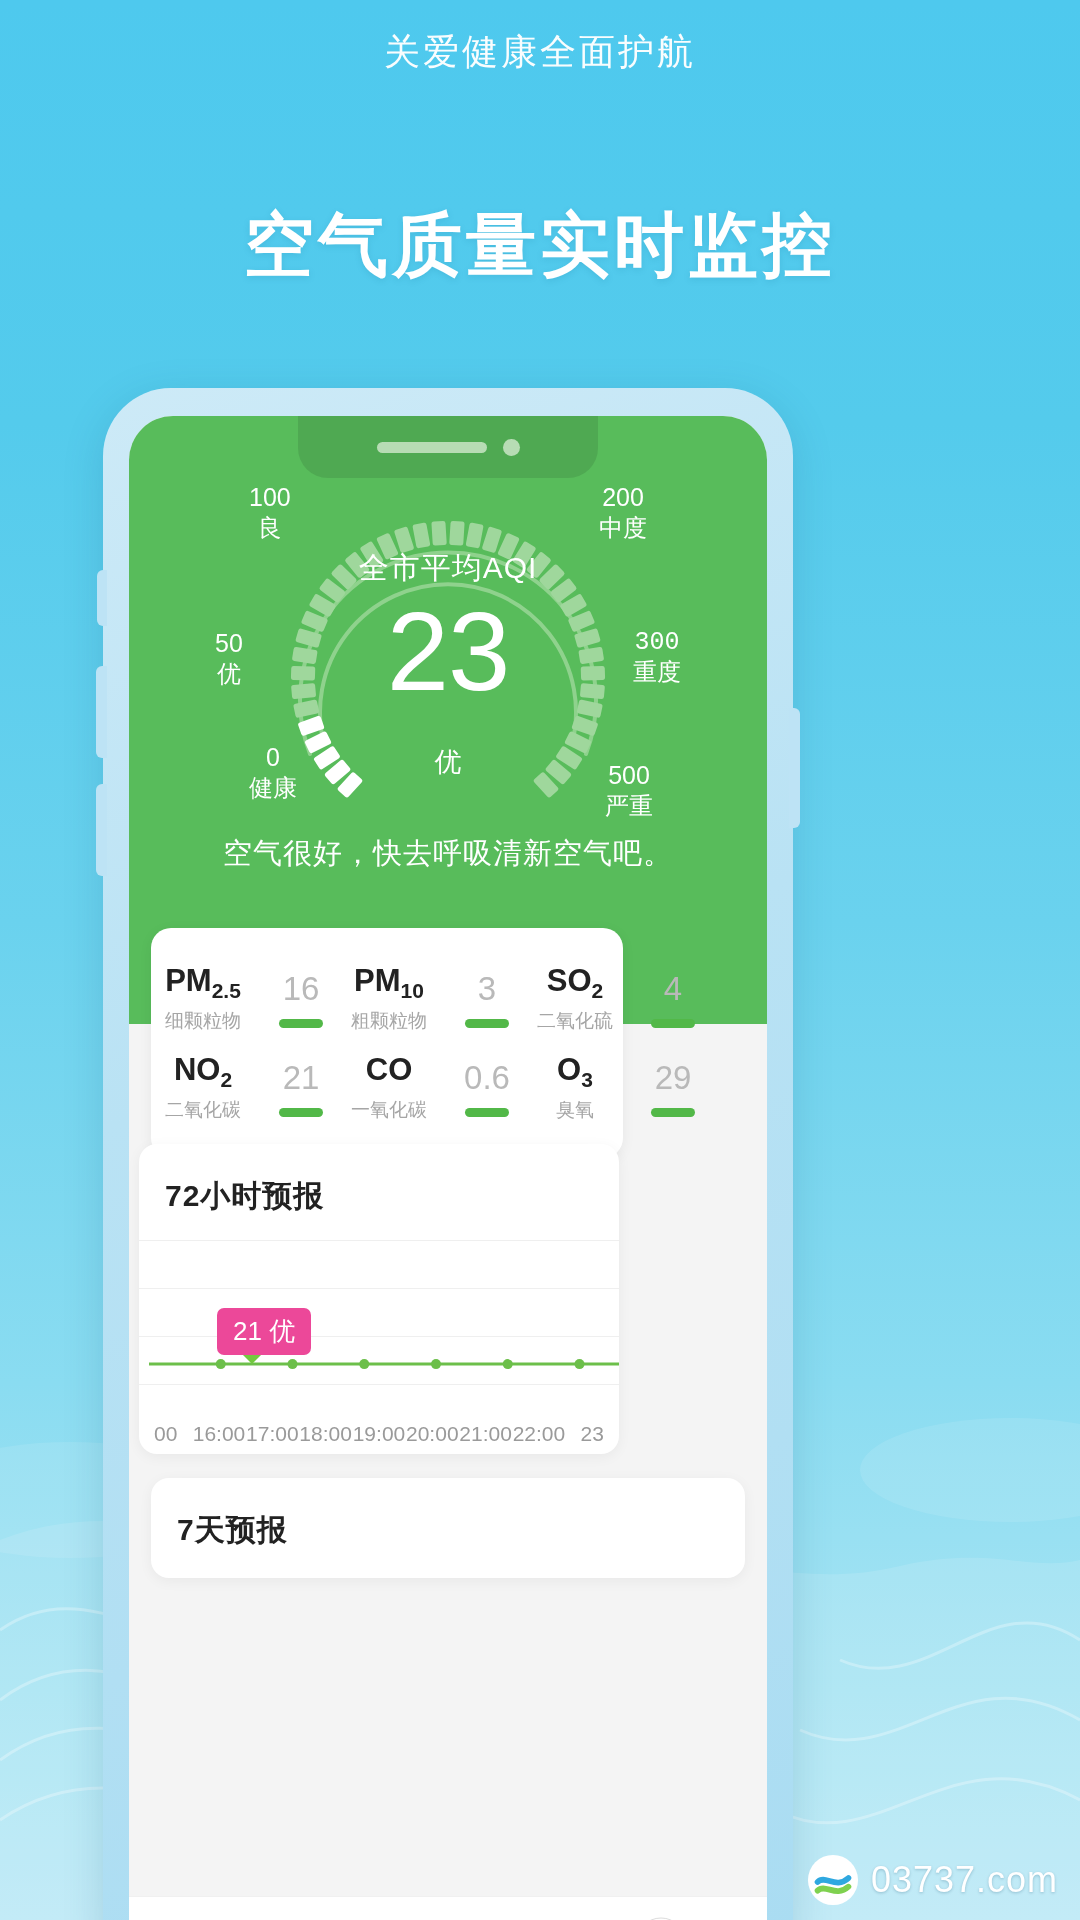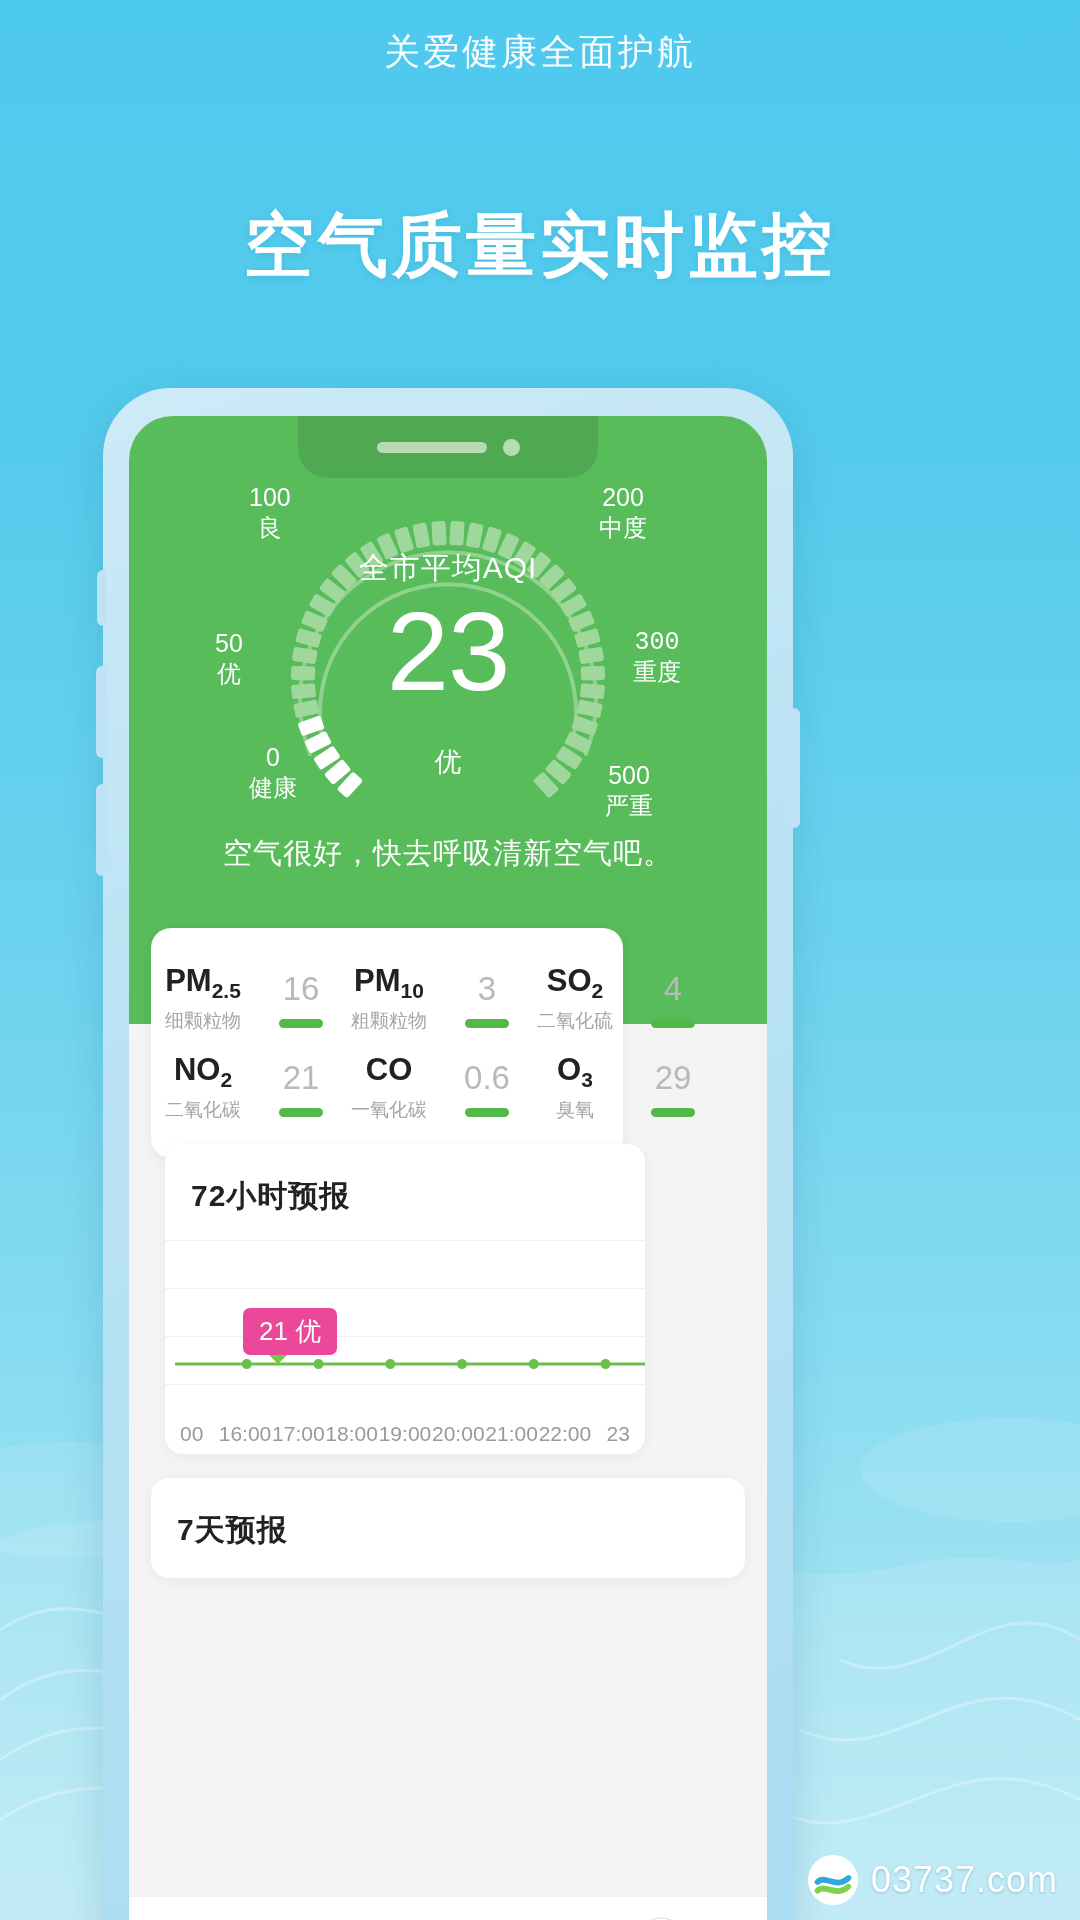--- a/index.html
+++ b/index.html
@@ -96,21 +96,21 @@
   .pollutant-cell{ flex:1; display:flex; align-items:center; justify-content:center; gap:10px; padding:9px 0;}
   .p-left{ text-align:center; min-width:104px;}
   .p-code{ font-size:31px; font-weight:bold; color:#222; white-space:nowrap;}
   .p-code sub{ font-size:21px; font-weight:bold; }
   .p-name{ font-size:19px; color:#a6a6a6; margin-top:5px;}
   .p-right{ text-align:center; min-width:72px;}
   .p-value{ font-size:33px; color:#b9b9b9; font-weight:500;}
   .p-bar{ width:44px; height:9px; border-radius:5px; background:#52b848; margin:11px auto 0 auto;}
   
   #forecast-card{
-    position:absolute; left:36px; top:728px; width:480px; height:310px;
+    position:absolute; left:10px; top:728px; width:480px; height:310px;
     background:#ffffff; border-radius:18px; overflow:hidden;
     box-shadow:0 3px 14px rgba(0,0,0,.05);
     z-index:3;
   }
   .card-title{ font-size:30px; font-weight:bold; color:#222; padding:32px 0 0 26px; letter-spacing:1px;}
   #chart-area{ position:absolute; left:0; right:0; top:96px; height:214px;}
   .grid-line{ position:absolute; left:0; right:0; height:1px; background:#efefef;}
   #chart-svg{ position:absolute; left:0; top:0;}
   #tooltip{
     position:absolute; left:78px; top:52px;

